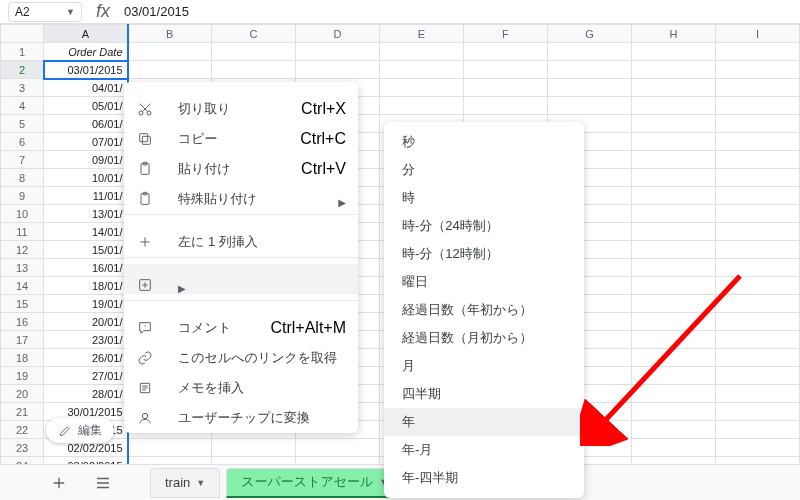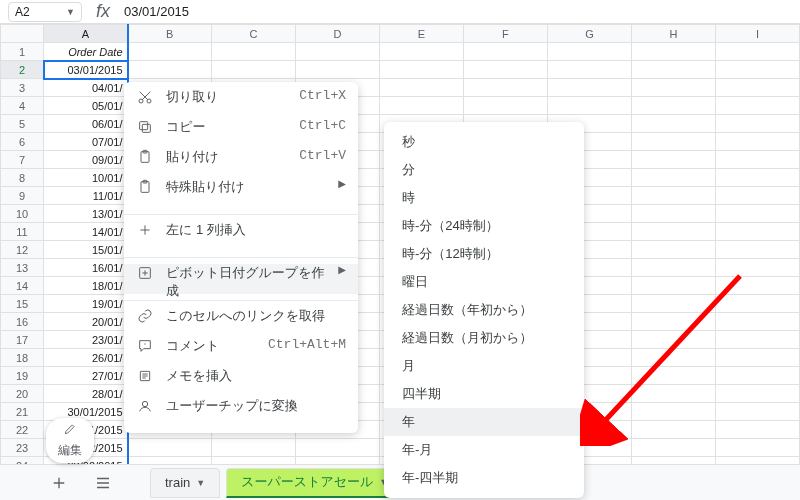--- a/index.html
+++ b/index.html
@@ -26,44 +26,44 @@
   th.colh.sel { background: #e8eaed; color: #202124; }
   th.rowh.sel { background: #e8eaed; color: #188038; }
   
   td.sel-cell { outline: 2px solid #1a73e8; outline-offset: -1px; }
   
   th.colh.sel { border-right: 2px solid #1a73e8; }
   table.sheet td.colA { border-right: 2px solid #1a73e8; }
   
   
   .ctx-menu { position: absolute; top: 82px; left: 124px; width: 234px; background: #fff; border-radius: 6px; box-shadow: 0 2px 10px rgba(0,0,0,0.2); padding: 6px 0; z-index: 10; }
-  .ctx-item { display: flex; align-items: flex-start; height: 30px; padding: 0 12px; font-size: 13px; color: #3c4043; gap: 12px; cursor: default; }
+  .ctx-item { display: flex; align-items: flex-end; height: 30px; padding: 0 12px; font-size: 13px; color: #3c4043; gap: 24px; cursor: default; }
   .ctx-item .icon { width: 18px; height: 18px; display: flex; align-items: center; justify-content: center; color: #5f6368; }
   .ctx-item .label { flex: 1; }
-  .ctx-item .hint { color: #737373; font-size: 13px; font-family: Liberation Mono, monospace; }
+  .ctx-item .hint { color: #000000; font-size: 16px; }
   .ctx-item .arrow { color: #5f6368; font-size: 10px; }
   .ctx-sep { height: 1px; background: #e8eaed; margin: 6px 0; }
   .ctx-item.active { background: #f1f3f4; }
   
   .ctx-item .icon svg { width: 16px; height: 16px; stroke: #5f6368; fill: none; stroke-width: 1.5; }
   
   
   .sub-menu { position: absolute; top: 122px; left: 384px; width: 200px; background: #fff; border-radius: 6px; box-shadow: 0 2px 10px rgba(0,0,0,0.2); padding: 6px 0; z-index: 11; }
   .sub-item { display: flex; align-items: center; height: 28px; padding: 0 18px; font-size: 13px; color: #3c4043; cursor: default; }
   .sub-item.hover { background: #eef0f1; }
   
   
-  .edit-chip { position: absolute; left: 46px; top: 418px; background: #fff; border-radius: 16px; box-shadow: 0 1px 4px rgba(0,0,0,0.25); padding: 4px 12px; display: flex; align-items: center; gap: 6px; font-size: 12px; color: #5f6368; z-index: 5; flex-direction: column; }
+  .edit-chip { position: absolute; left: 46px; top: 418px; background: #fff; border-radius: 16px; box-shadow: 0 1px 4px rgba(0,0,0,0.25); padding: 4px 12px; display: flex; align-items: center; gap: 6px; font-size: 12px; color: #5f6368; z-index: 5; }
   .edit-chip svg { width: 14px; height: 14px; stroke: #5f6368; fill: none; stroke-width: 1.6; }
   
   
   .sheet-tabs { position: absolute; left: 0; bottom: 0; height: 36px; width: 800px; border-top: 1px solid #e0e0e0; background: #f8f9fa; display: flex; align-items: center; padding-left: 40px; gap: 6px; }
   .tab-btn { height: 28px; padding: 0 10px; display: flex; align-items: center; justify-content: center; color: #5f6368; border-radius: 4px; }
   .tab-btn svg { width: 18px; height: 18px; stroke: #5f6368; fill: none; stroke-width: 1.8; }
-  .sheet-tab { height: 30px; padding: 0 14px; border: 1px solid #e0e0e0; border-radius: 4px 4px 0 0; background: #bef264; display: flex; align-items: center; gap: 6px; font-size: 13px; color: #3c4043; }
+  .sheet-tab { height: 30px; padding: 0 14px; border: 1px solid #e0e0e0; border-radius: 4px 4px 0 0; background: #86efac; display: flex; align-items: center; gap: 6px; font-size: 13px; color: #3c4043; }
   .sheet-tab.inactive { background: #f1f3f4; }
   .sheet-tab.active { color: #188038; border-bottom: 2px solid #188038; }
   .sheet-tab .chev { font-size: 9px; color: #5f6368; }
   
   
   .arrow-anno { position: absolute; left: 580px; top: 266px; z-index: 20; pointer-events: none; }
 </style>
 </head>
 <body>
 
@@ -447,41 +447,40 @@
     <span class="label">左に 1 列挿入</span>
   </div>
   <div class="ctx-sep"></div>
   <div class="ctx-item active">
     <span class="icon">
         <svg viewBox="0 0 24 24">
           <rect x="4" y="4" width="16" height="16" rx="1"></rect>
           <path d="M12 8v8M8 12h8"></path>
         </svg>
       </span>
-    <span class="label">ピボット日付グループを作成</span>
     <span class="arrow">▶</span>
   </div>
   <div class="ctx-sep"></div>
-  <div class="ctx-item">
-    <span class="icon">
-        <svg viewBox="0 0 24 24">
-          <path d="M10 14a5 5 0 0 0 7 0l3-3a5 5 0 0 0-7-7l-1 1M14 10a5 5 0 0 0-7 0l-3 3a5 5 0 0 0 7 7l1-1"></path>
-        </svg>
-      </span>
-    <span class="label">このセルへのリンクを取得</span>
-  </div>
   <div class="ctx-item">
     <span class="icon">
         <svg viewBox="0 0 24 24">
           <path d="M4 4h16v12H10l-4 4v-4H4z"></path>
           <path d="M12 8v2M12 13v0"></path>
         </svg>
       </span>
     <span class="label">コメント</span>
     <span class="hint">Ctrl+Alt+M</span>
+  </div>
+  <div class="ctx-item">
+    <span class="icon">
+        <svg viewBox="0 0 24 24">
+          <path d="M10 14a5 5 0 0 0 7 0l3-3a5 5 0 0 0-7-7l-1 1M14 10a5 5 0 0 0-7 0l-3 3a5 5 0 0 0 7 7l1-1"></path>
+        </svg>
+      </span>
+    <span class="label">このセルへのリンクを取得</span>
   </div>
   <div class="ctx-item">
     <span class="icon">
         <svg viewBox="0 0 24 24">
           <rect x="5" y="5" width="14" height="14" rx="1"></rect>
           <path d="M8 9h8M8 12h8M8 15h5"></path>
         </svg>
       </span>
     <span class="label">メモを挿入</span>
   </div>

